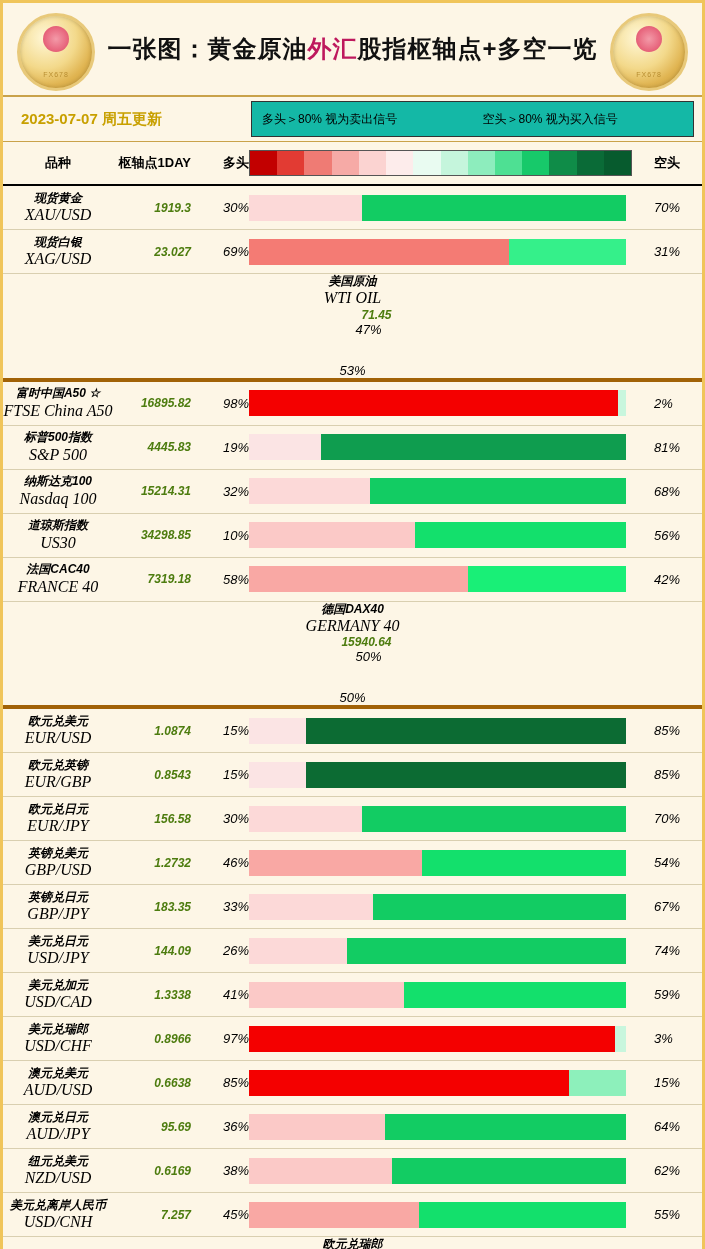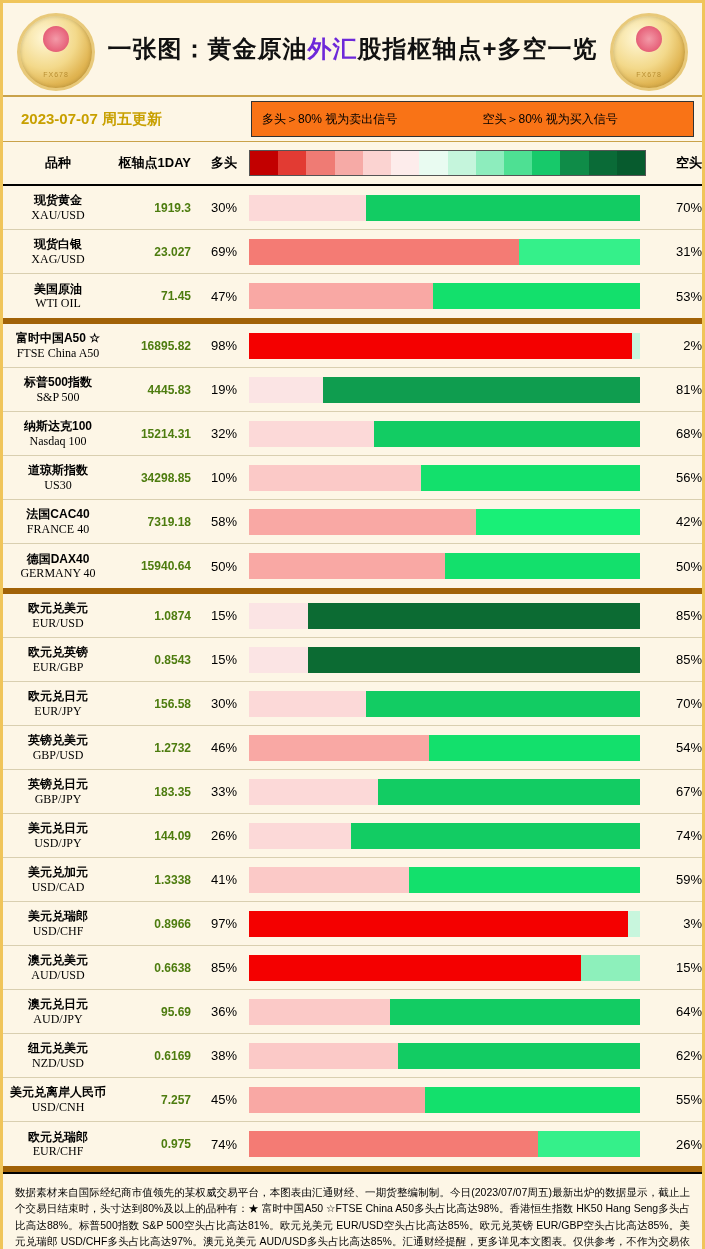--- a/index.html
+++ b/index.html
@@ -26,21 +26,21 @@
     justify-content:center;
     border-bottom:2px solid #c9a24a;
   }
   .header .title{
     font-size:24px;
     font-weight:bold;
     letter-spacing:1px;
     color:#111;
     text-align:center;
   }
-  .header .title .red{color:#6d28d9;}
+  .header .title .red{color:#be185d;}
   .medallion{
     position:absolute;
     top:10px;
     width:72px;height:72px;border-radius:50%;
     background:radial-gradient(circle at 35% 30%, #fff8d8 0%, #f3d98b 45%, #e0b451 70%, #c99a33 100%);
     border:3px solid #e8c97a;
     box-shadow:0 0 4px rgba(0,0,0,.2) inset;
   }
   .medallion.left{left:14px;}
   .medallion.right{right:14px;}
@@ -71,21 +71,21 @@
   .datecell .date{
     color:#c8a000;
     font-size:15px;
     font-weight:bold;
   }
   .legendbox{
     flex:1;
     display:flex;
     align-items:center;
     border:1px solid #333;
-    background:#f97316;
+    background:#14b8a6;
     margin:4px 8px 4px 0;
     box-sizing:border-box;
   }
   .legendbox .lg{
     flex:1;
     font-size:12px;
     padding-left:10px;
     color:#000;
   }
   
@@ -93,48 +93,49 @@
     display:flex;
     align-items:center;
     height:42px;
     border-bottom:2px solid #000;
     background:#fdf6e6;
     font-size:13px;
     font-weight:bold;
   }
   .c-name{width:110px;text-align:center;}
   .c-pivot{width:78px;text-align:right;}
-  .c-long{width:58px;text-align:center;padding-left:8px;box-sizing:border-box;}
+  .c-long{width:58px;text-align:right;padding-left:8px;box-sizing:border-box;}
   .c-bar{flex:1;}
-  .c-short{width:56px;text-align:right;}
+  .c-short{width:48px;text-align:left;padding-left:22px;}
   .gradient{
     height:26px;
     display:flex;
     border:1px solid #555;
     box-sizing:border-box;
   }
   .gradient div{flex:1;}
   
   .group{
-    border-bottom:6px solid #a16207;
+    border-bottom:4px solid #a16207;
+    font-style:italic;
   }
   .row{
     display:flex;
     align-items:center;
     min-height:44px;
     border-bottom:1px solid #d9cfb0;
     box-sizing:border-box;
   }
-  .group .row:last-child{border-bottom:none;}
+  .group .row:last-child{border-bottom:none;flex-direction:column;}
   .row .c-name{
     line-height:1.2;
     font-size:12px;
   }
   .row .c-name .cn{display:block;font-weight:bold;}
-  .row .c-name .en{display:block;font-size:12px;font-family:"Liberation Serif",serif;}
+  .row .c-name .en{display:block;font-size:16px;font-family:"Liberation Serif",serif;}
   .row .c-pivot{
     color:#4d7c0f;
     font-weight:bold;
     font-size:12px;
   }
   .row .c-long{font-size:13px;}
   .row .c-short{font-size:13px;}
   .barwrap{
     flex:1;
     height:26px;

